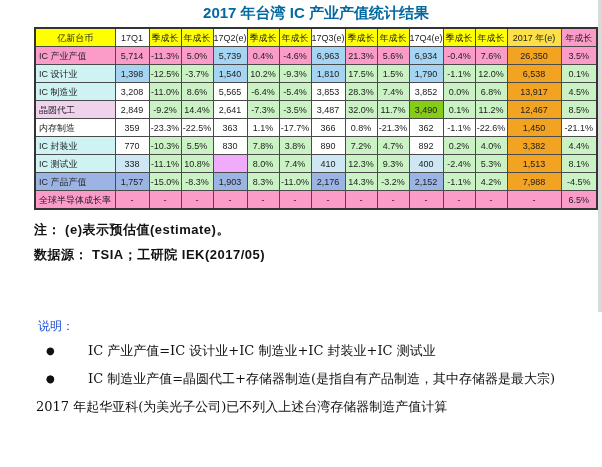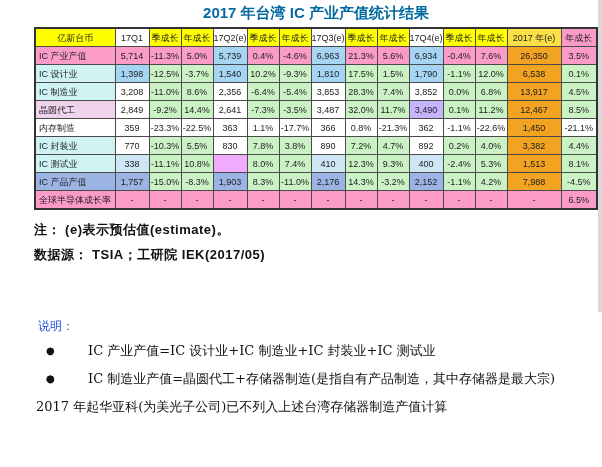--- a/index.html
+++ b/index.html
@@ -113,21 +113,21 @@
           <td style="background-color: rgb(202, 242, 196);">-1.1%</td>
           <td style="background-color: rgb(202, 242, 196);">12.0%</td>
           <td style="background-color: rgb(242, 163, 33);">6,538</td>
           <td style="background-color: rgb(202, 242, 196);">0.1%</td>
         </tr>
         <tr>
           <td class="label" style="background-color: rgb(207, 243, 243);">IC 制造业</td>
           <td style="background-color: rgb(255, 255, 255);">3,208</td>
           <td style="background-color: rgb(202, 242, 196);">-11.0%</td>
           <td style="background-color: rgb(202, 242, 196);">8.6%</td>
-          <td style="background-color: rgb(255, 255, 255);">2,356</td>
+          <td style="background-color: rgb(255, 255, 255);">5,565</td>
           <td style="background-color: rgb(202, 242, 196);">-6.4%</td>
           <td style="background-color: rgb(202, 242, 196);">-5.4%</td>
           <td style="background-color: rgb(255, 255, 255);">3,853</td>
           <td style="background-color: rgb(202, 242, 196);">28.3%</td>
           <td style="background-color: rgb(202, 242, 196);">7.4%</td>
           <td style="background-color: rgb(255, 255, 255);">3,852</td>
           <td style="background-color: rgb(202, 242, 196);">0.0%</td>
           <td style="background-color: rgb(202, 242, 196);">6.8%</td>
           <td style="background-color: rgb(242, 163, 33);">13,917</td>
           <td style="background-color: rgb(202, 242, 196);">4.5%</td>
@@ -136,21 +136,21 @@
           <td class="label" style="background-color: rgb(239, 211, 236);">晶圆代工</td>
           <td style="background-color: rgb(255, 255, 255);">2,849</td>
           <td style="background-color: rgb(202, 242, 196);">-9.2%</td>
           <td style="background-color: rgb(202, 242, 196);">14.4%</td>
           <td style="background-color: rgb(255, 255, 255);">2,641</td>
           <td style="background-color: rgb(202, 242, 196);">-7.3%</td>
           <td style="background-color: rgb(202, 242, 196);">-3.5%</td>
           <td style="background-color: rgb(255, 255, 255);">3,487</td>
           <td style="background-color: rgb(202, 242, 196);">32.0%</td>
           <td style="background-color: rgb(202, 242, 196);">11.7%</td>
-          <td style="background-color: #c4b5fd;">3,490</td>
+          <td style="background-color: #84cc16;">3,490</td>
           <td style="background-color: rgb(202, 242, 196);">0.1%</td>
           <td style="background-color: rgb(202, 242, 196);">11.2%</td>
           <td style="background-color: rgb(242, 163, 33);">12,467</td>
           <td style="background-color: rgb(202, 242, 196);">8.5%</td>
         </tr>
         <tr>
           <td class="label" style="background-color: rgb(255, 255, 255);">内存制造</td>
           <td style="background-color: rgb(255, 255, 255);">359</td>
           <td style="background-color: rgb(255, 255, 255);">-23.3%</td>
           <td style="background-color: rgb(255, 255, 255);">-22.5%</td>

